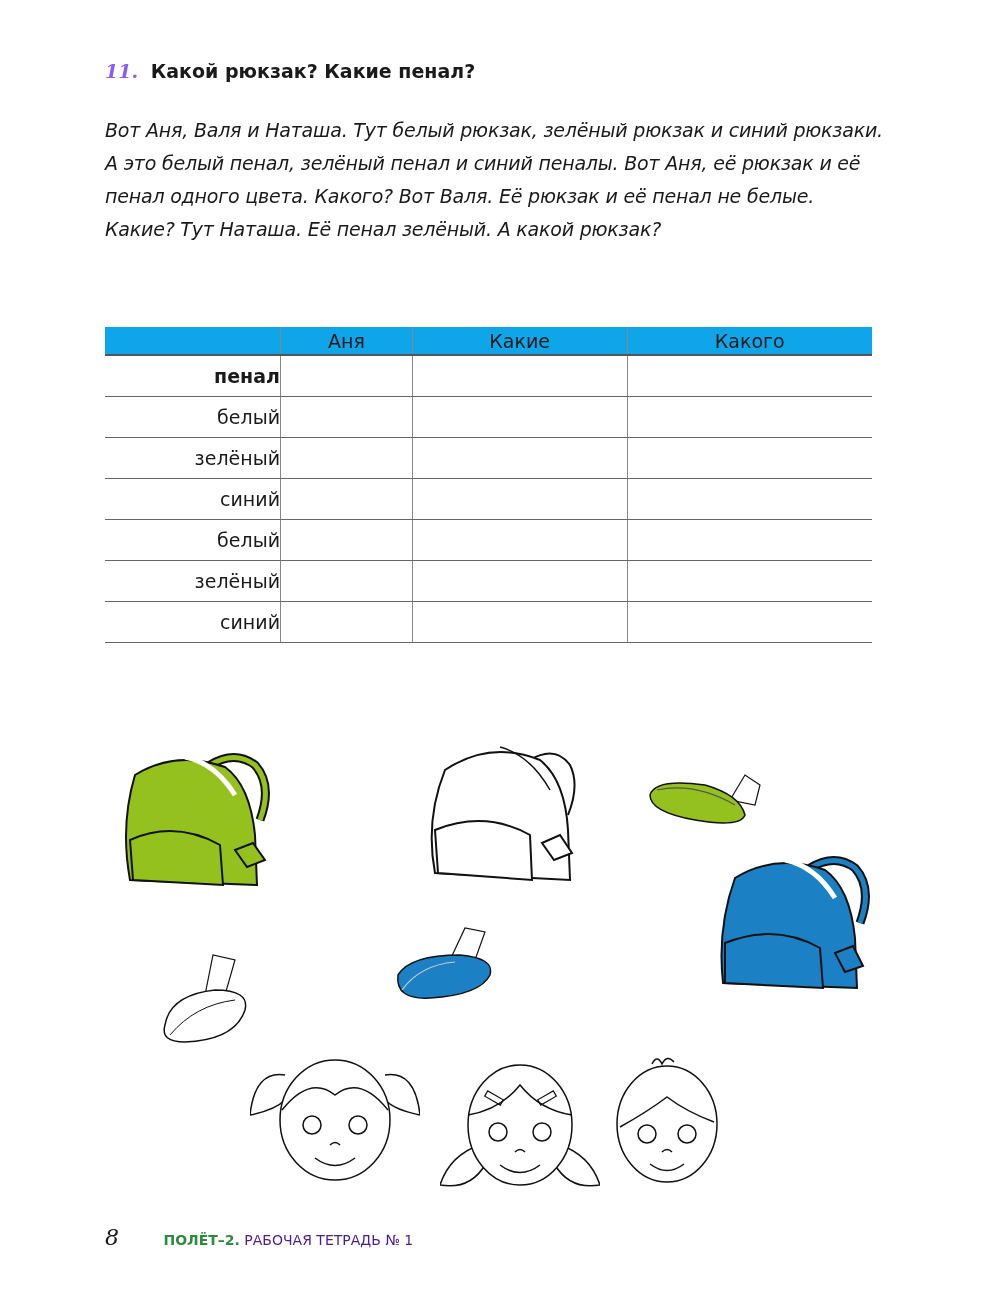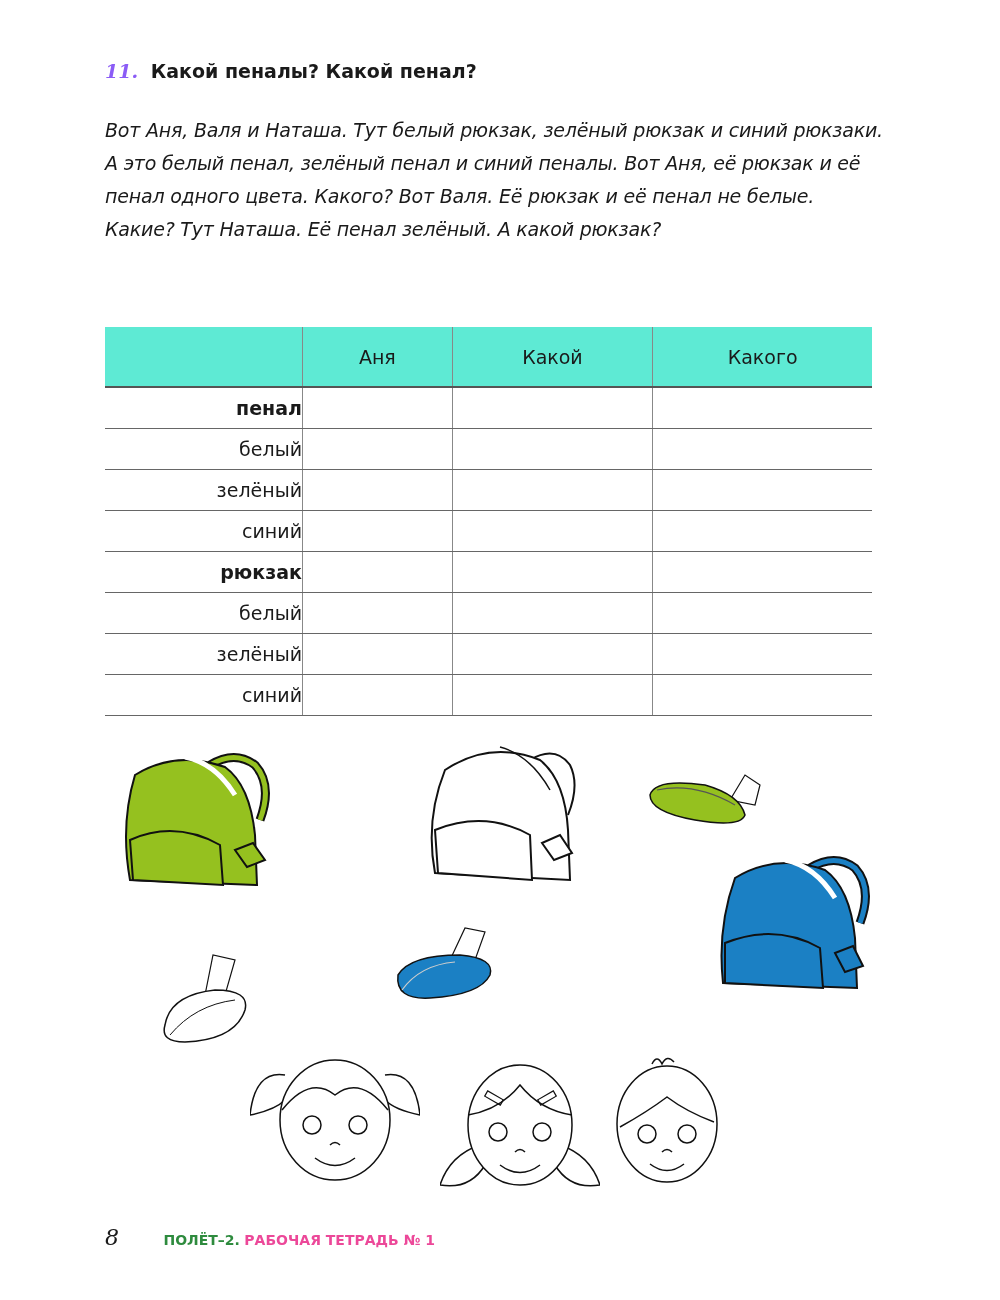--- a/index.html
+++ b/index.html
@@ -2,47 +2,47 @@
 <html><head>
 <meta charset="utf-8">
 <style>
   html, body { margin:0; padding:0; background:#ffffff; }
   body { width:1000px; height:1300px; position:relative; overflow:hidden;
          font-family:"DejaVu Sans", sans-serif; color:#1a1a1a; }
   .title { position:absolute; left:105px; top:60px; font-size:19px; font-weight:bold; }
   .title .num { color:#8b5cf6; font-family:"DejaVu Serif", serif; font-style:italic; margin-right:6px; }
   .para { position:absolute; left:105px; top:114px; width:780px; font-size:19px; line-height:33px; font-weight:300; letter-spacing:-0.2px;font-style:italic; }
   table.grid { position:absolute; left:105px; top:327px; width:767px; border-collapse:collapse; font-size:19px; }
-  table.grid th { background:#5eead4; font-weight:normal; height:27px; border-bottom:2px solid #555; padding:16px; }
+  table.grid th { background:#0ea5e9; font-weight:normal; height:27px; border-bottom:2px solid #555; padding:0; }
   table.grid td { height:40px; border-bottom:1.5px solid #666; padding:0 0 0 10px; }
   table.grid th + th, table.grid td + td { border-left:1.5px solid #888; }
   table.grid th:first-child, table.grid td:first-child { width:165px; text-align:right; }
   table.grid td.bold { font-weight:bold; }
   .ill { position:absolute; }
   .footer { position:absolute; left:105px; top:1225px; font-size:14px; }
   .pageno { font-family:"DejaVu Serif", serif; font-style:italic; font-size:22px; margin-right:40px; }
   .brand { color:#2e8b3e; font-weight:bold; }
-  .sub { color:#ec4899; font-weight:bold; }
+  .sub { color:#4c1d95; font-weight:normal; }
 </style>
 </head>
 <body>
 
 <div class="title">
   <span class="num">11.</span>
-  <span>Какой пеналы? Какой пенал?</span>
+  <span>Какой рюкзак? Какие пенал?</span>
 </div>
 
 <div class="para">Вот Аня, Валя и Наташа. Тут белый рюкзак, зелёный рюкзак и синий рюкзаки. А это белый пенал, зелёный пенал и синий пеналы. Вот Аня, её рюкзак и её пенал одного цвета. Какого? Вот Валя. Её рюкзак и её пенал не белые. Какие? Тут Наташа. Её пенал зелёный. А какой рюкзак?</div>
 
 <table class="grid">
   <thead>
     <tr>
       <th></th>
       <th>Аня</th>
-      <th>Какой</th>
+      <th>Какие</th>
       <th>Какого</th>
     </tr>
   </thead>
   <tbody>
     <tr>
         <td class="bold">пенал</td>
         <td></td>
         <td></td>
         <td></td>
       </tr>
@@ -53,26 +53,20 @@
         <td></td>
       </tr>
     <tr>
         <td>зелёный</td>
         <td></td>
         <td></td>
         <td></td>
       </tr>
     <tr>
         <td>синий</td>
-        <td></td>
-        <td></td>
-        <td></td>
-      </tr>
-    <tr>
-        <td class="bold">рюкзак</td>
         <td></td>
         <td></td>
         <td></td>
       </tr>
     <tr>
         <td>белый</td>
         <td></td>
         <td></td>
         <td></td>
       </tr>

